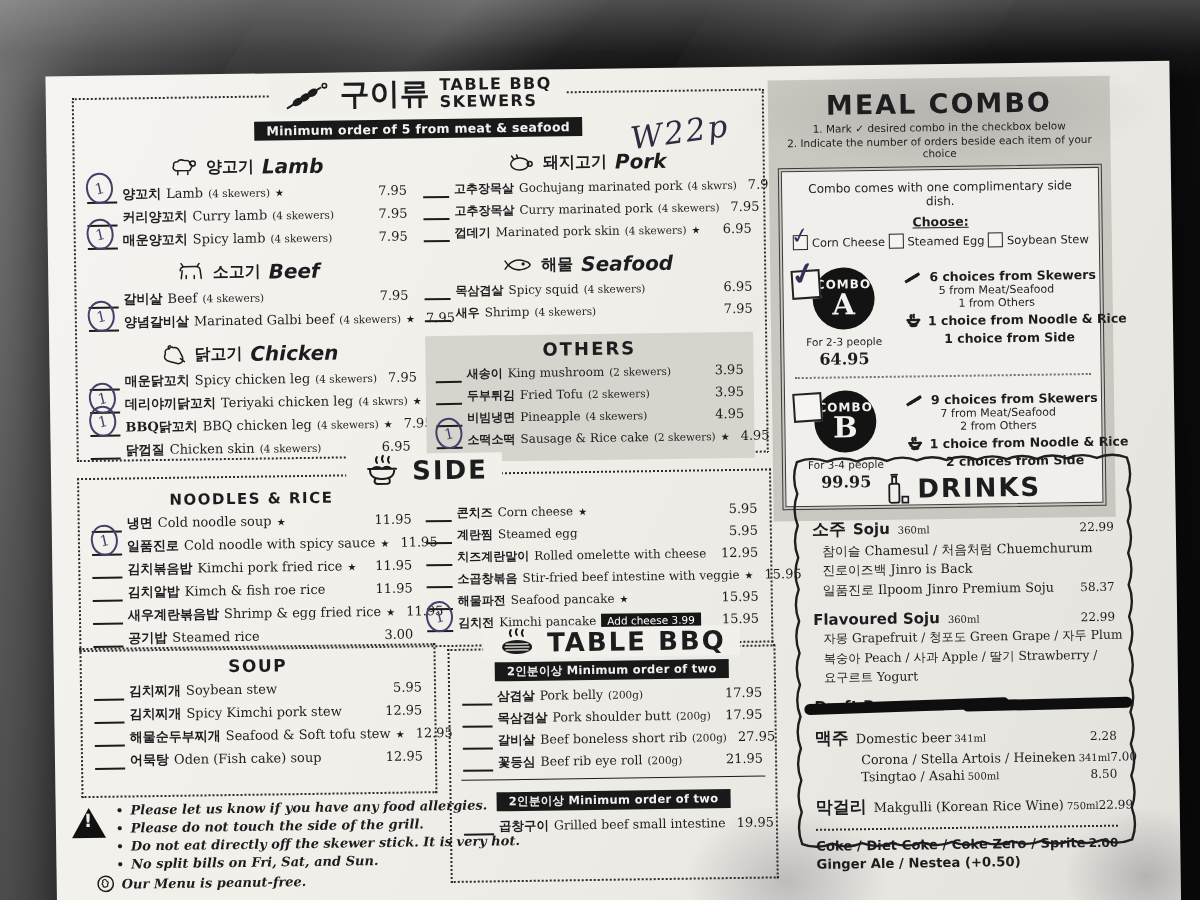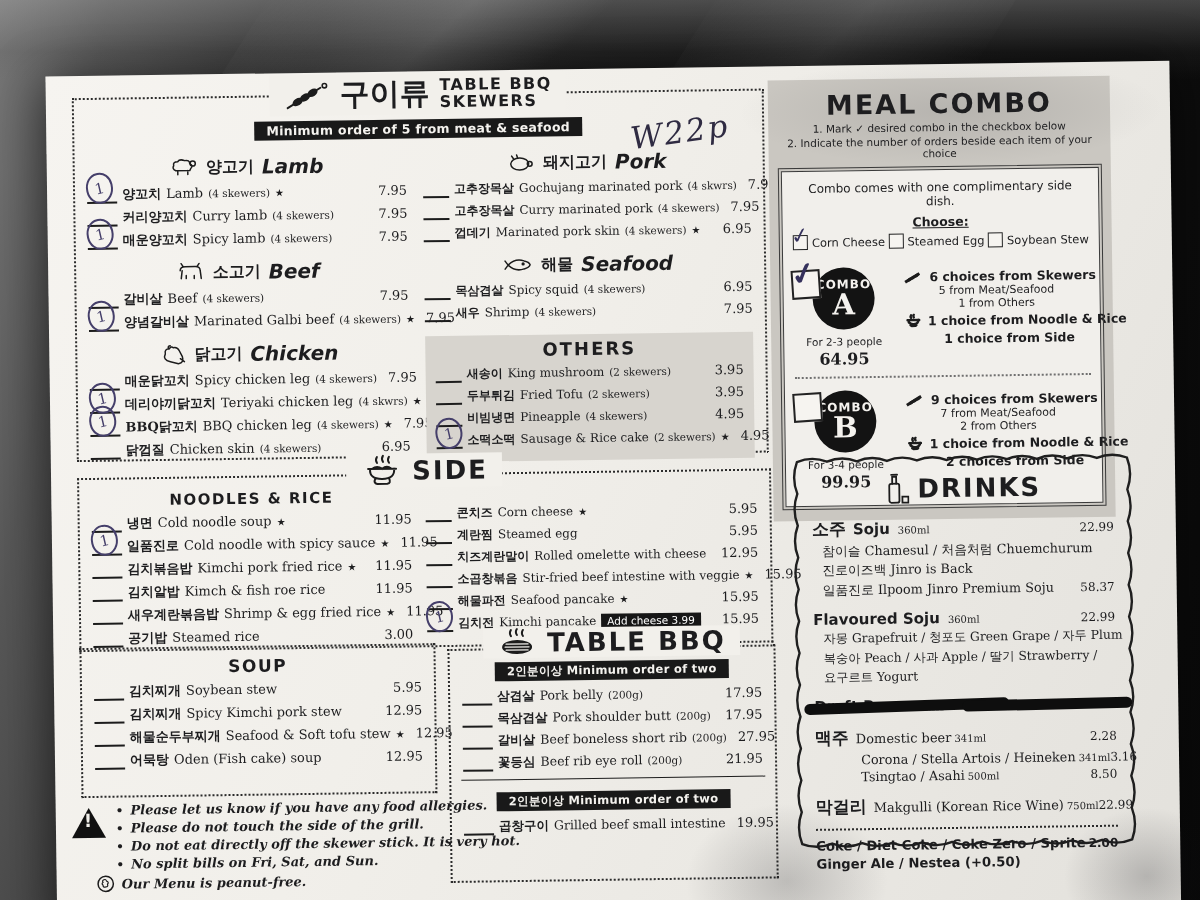--- a/index.html
+++ b/index.html
@@ -858,21 +858,21 @@
               <span class="spacer"></span>
               <span class="d-price">2.28</span>
 
             </div>
 
             <div class="dline sub2">
 
               <span class="d-text">Corona / Stella Artois / Heineken</span>
               <span class="d-size">341ml</span>
               <span class="spacer"></span>
-              <span class="d-price">3.16</span>
+              <span class="d-price">7.00</span>
 
             </div>
 
             <div class="dline sub2">
 
               <span class="d-text">Tsingtao / Asahi</span>
               <span class="d-size">500ml</span>
               <span class="spacer"></span>
               <span class="d-price">8.50</span>
 

